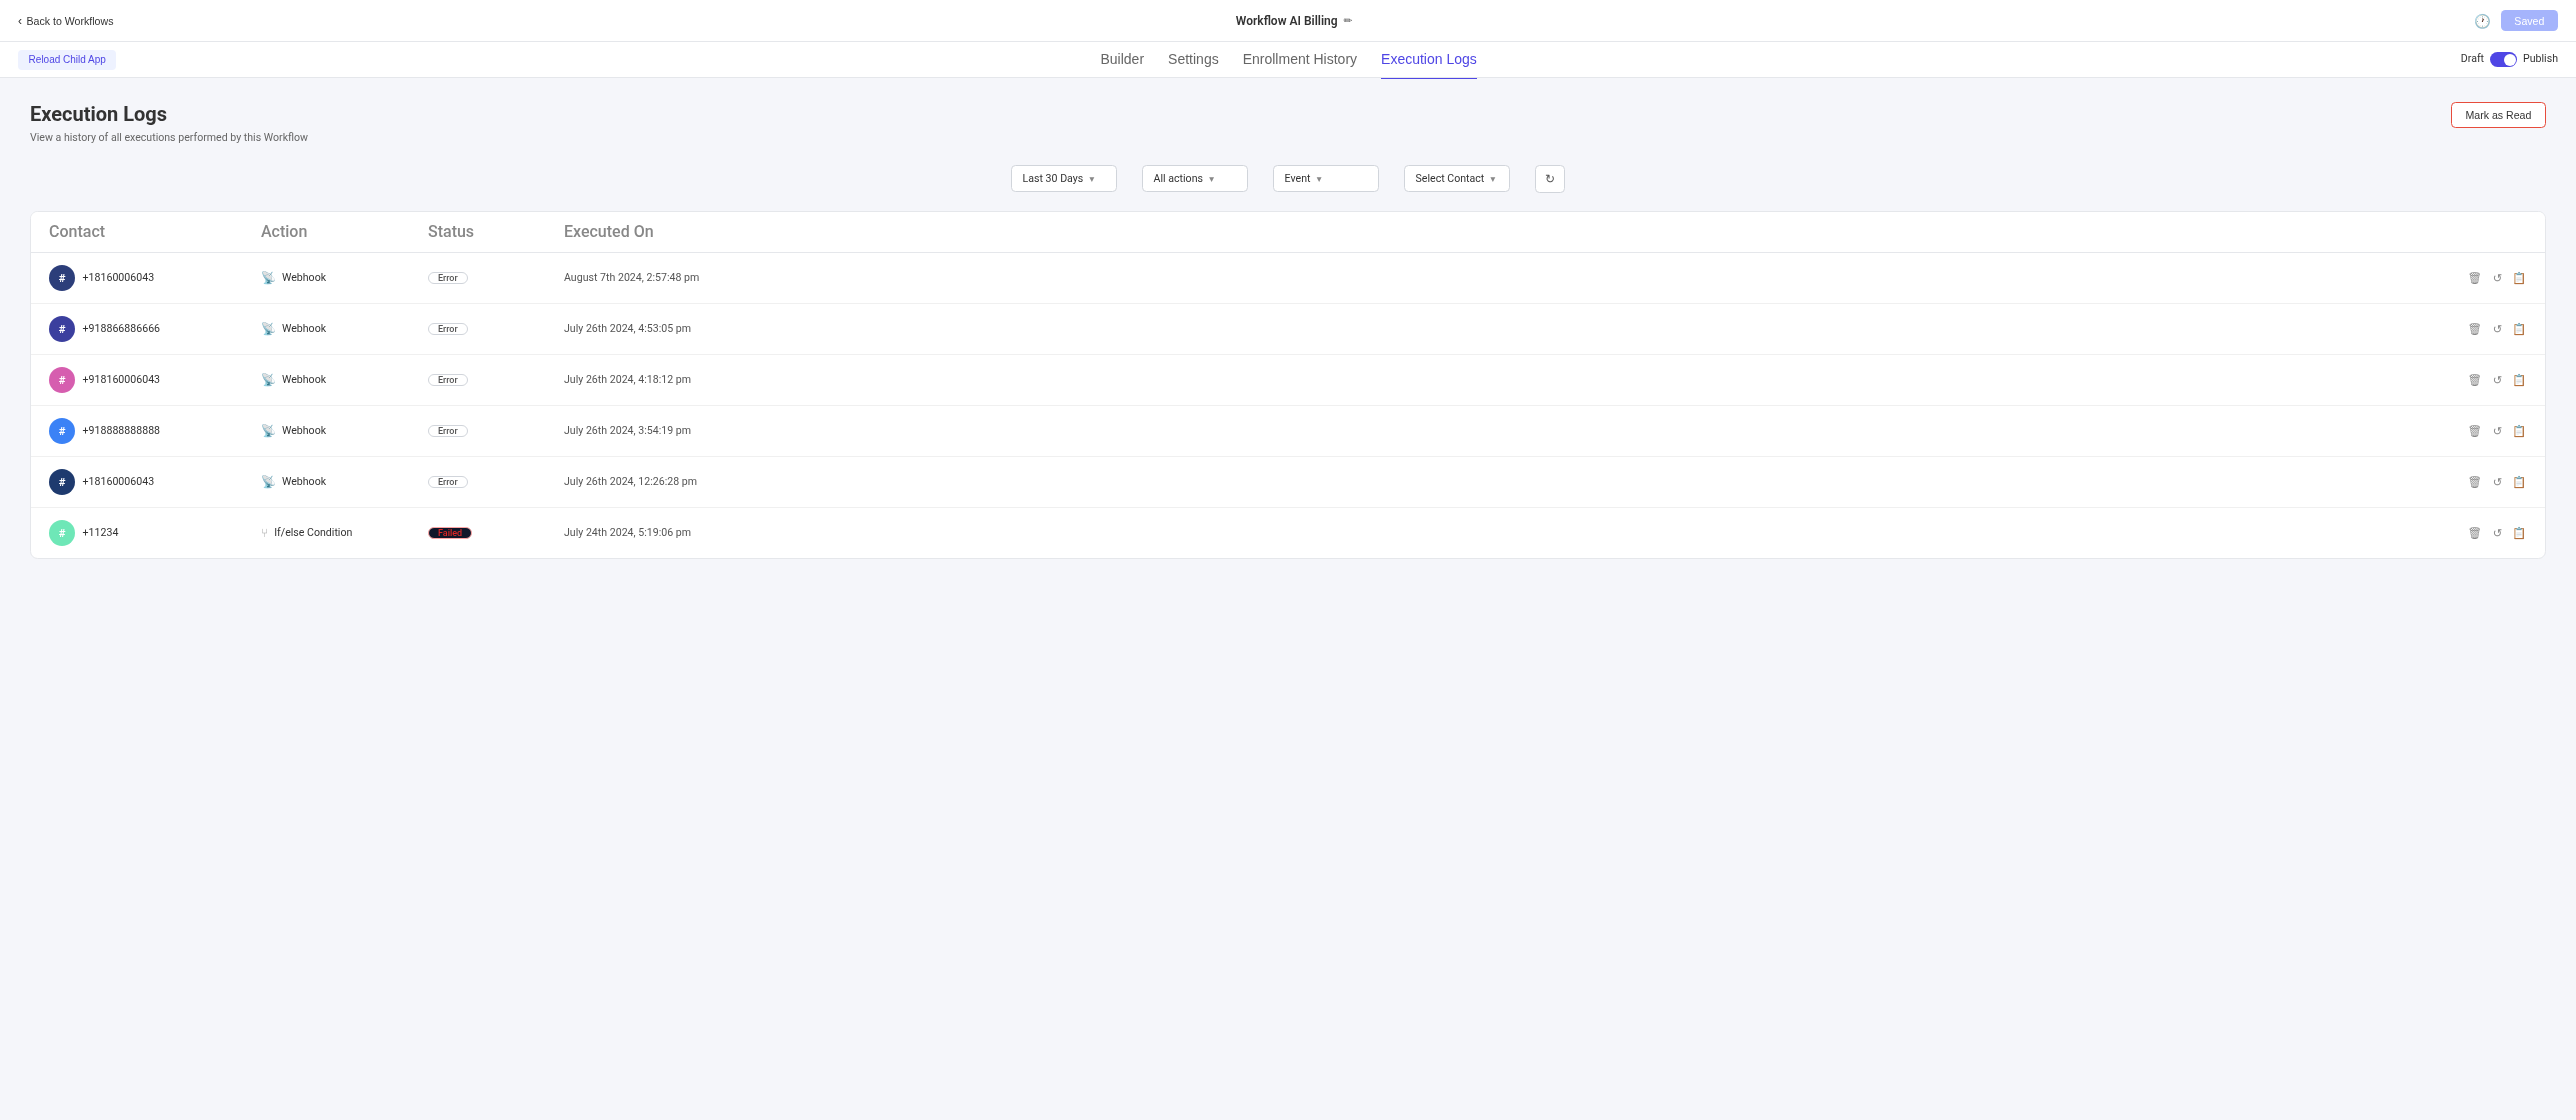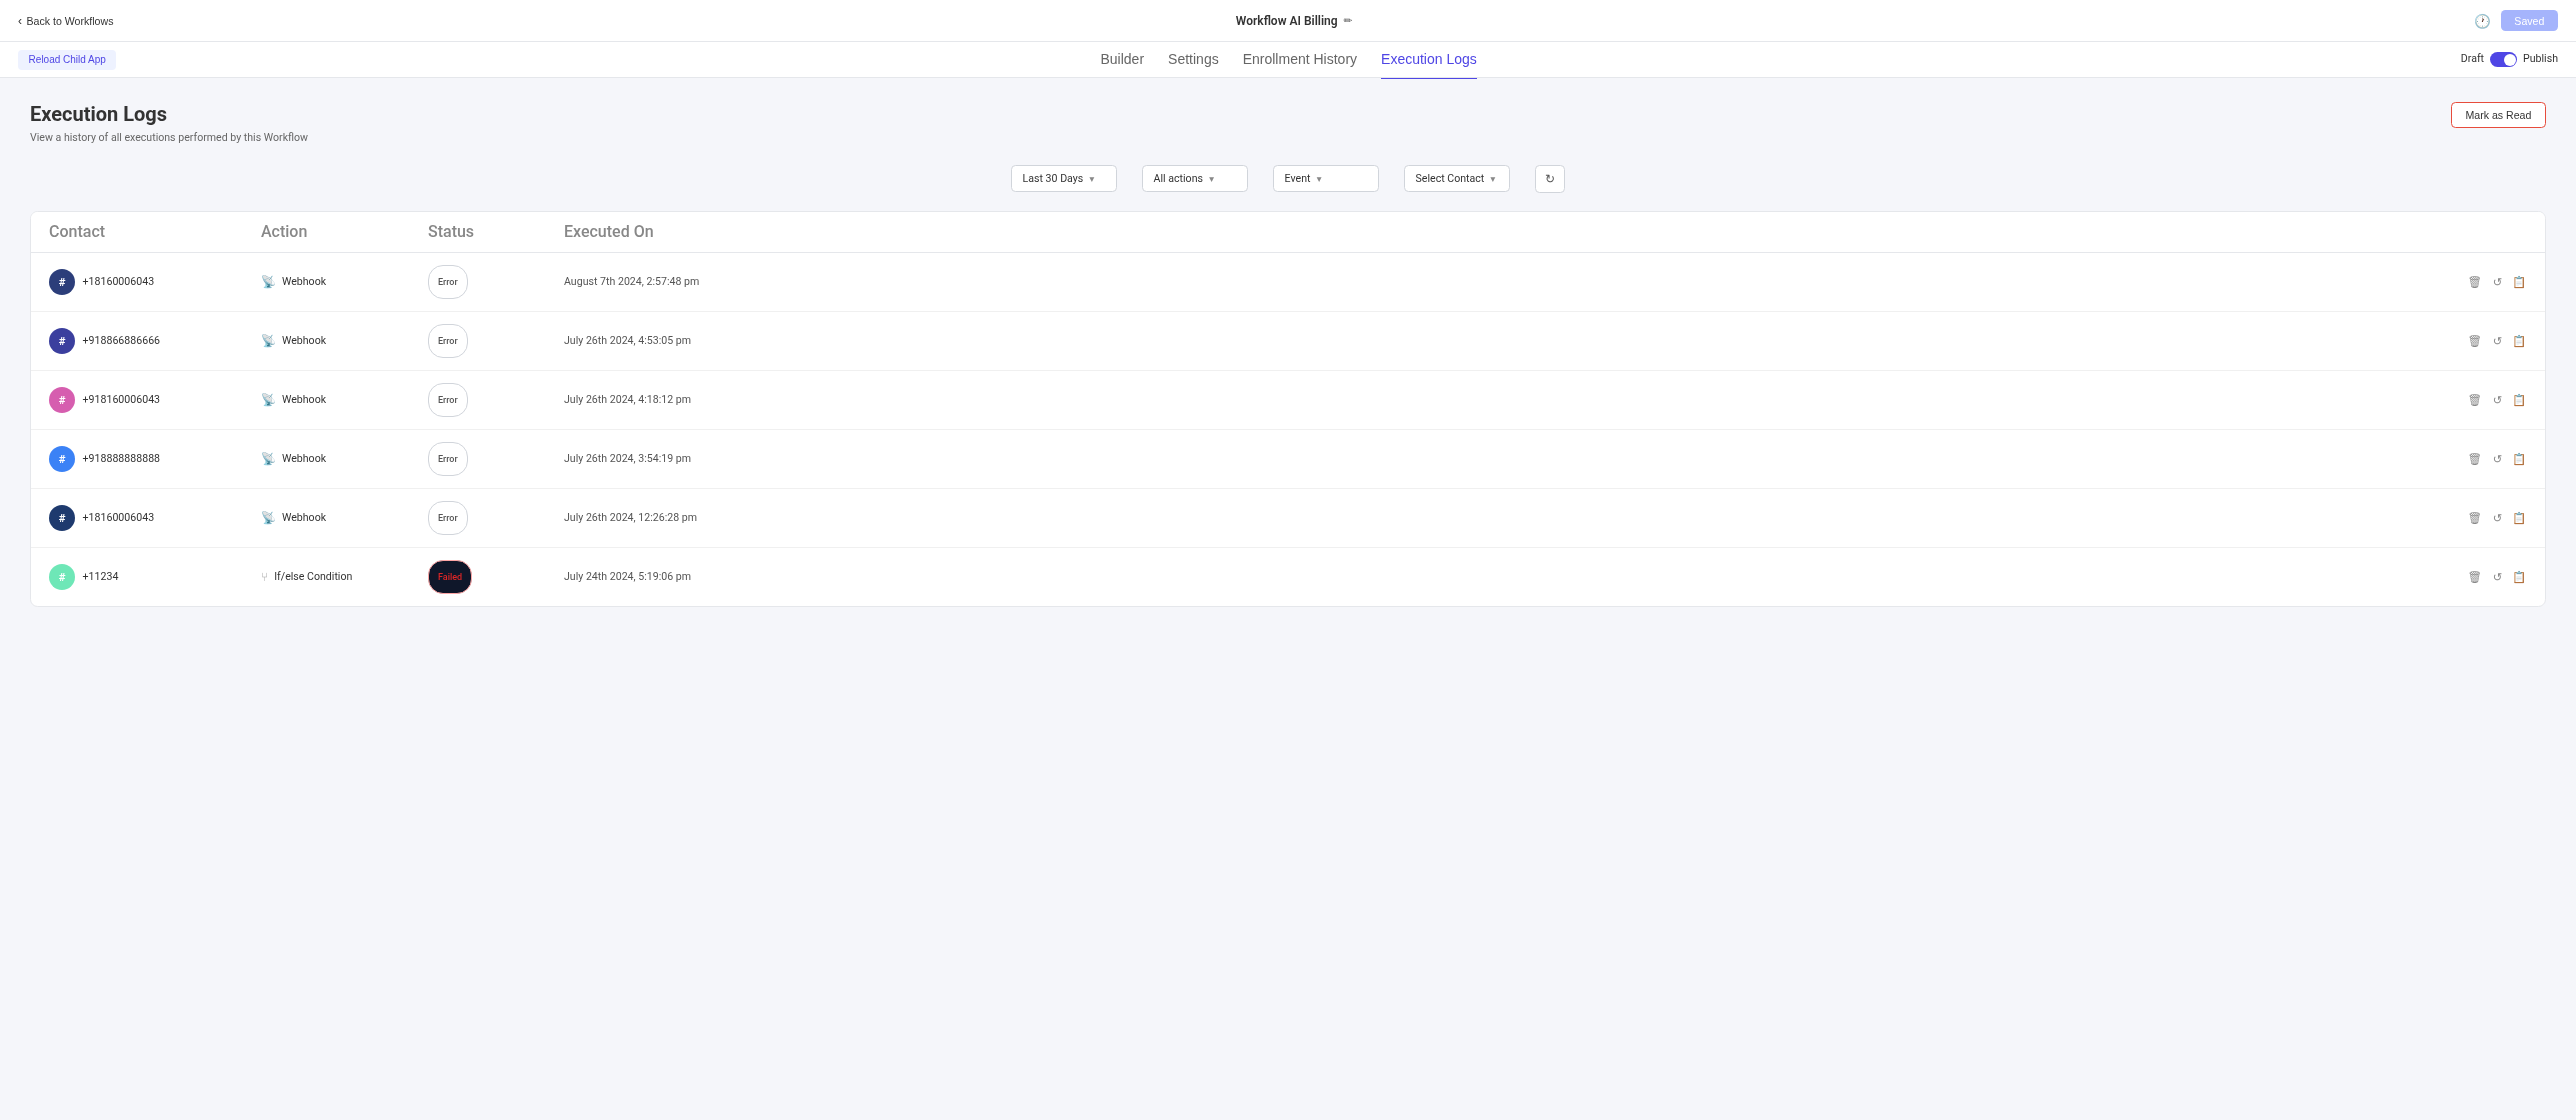--- a/index.html
+++ b/index.html
@@ -95,21 +95,21 @@
     .contact-cell { display: flex; align-items: center; gap: 7.6px; }
     .avatar {
       width: 26px; height: 26px; border-radius: 50%;
       display: flex; align-items: center; justify-content: center;
       color: #fff; font-weight: 700; font-size: 11.4px; flex-shrink: 0;
     }
     .contact-number { font-size: 10.6px; color: #333; }
     .action-cell { display: flex; align-items: center; gap: 6px; font-size: 10.6px; color: #333; }
     .webhook-icon { color: #aaa; font-size: 12px; }
     .status-badge {
-      display: inline-block; padding: 11px 9px; border-radius: 15px;
+      display: inline-block; padding: 0 9px; border-radius: 15px;
       font-size: 9px; font-weight: 500; border: 0.8px solid #d1d5db; color: #555;
       background: #fff;
     }
     .status-badge.failed { background: #0f172a; color: #dc2626; border-color: #fca5a5; }
     .executed-cell { font-size: 10.6px; color: #555; }
     .row-actions { display: flex; align-items: center; gap: 10.6px; justify-content: flex-end; }
     .row-action-btn { background: none; border: none; cursor: pointer; color: #888; font-size: 11.4px; }
   </style>
 </head>
 <body>

